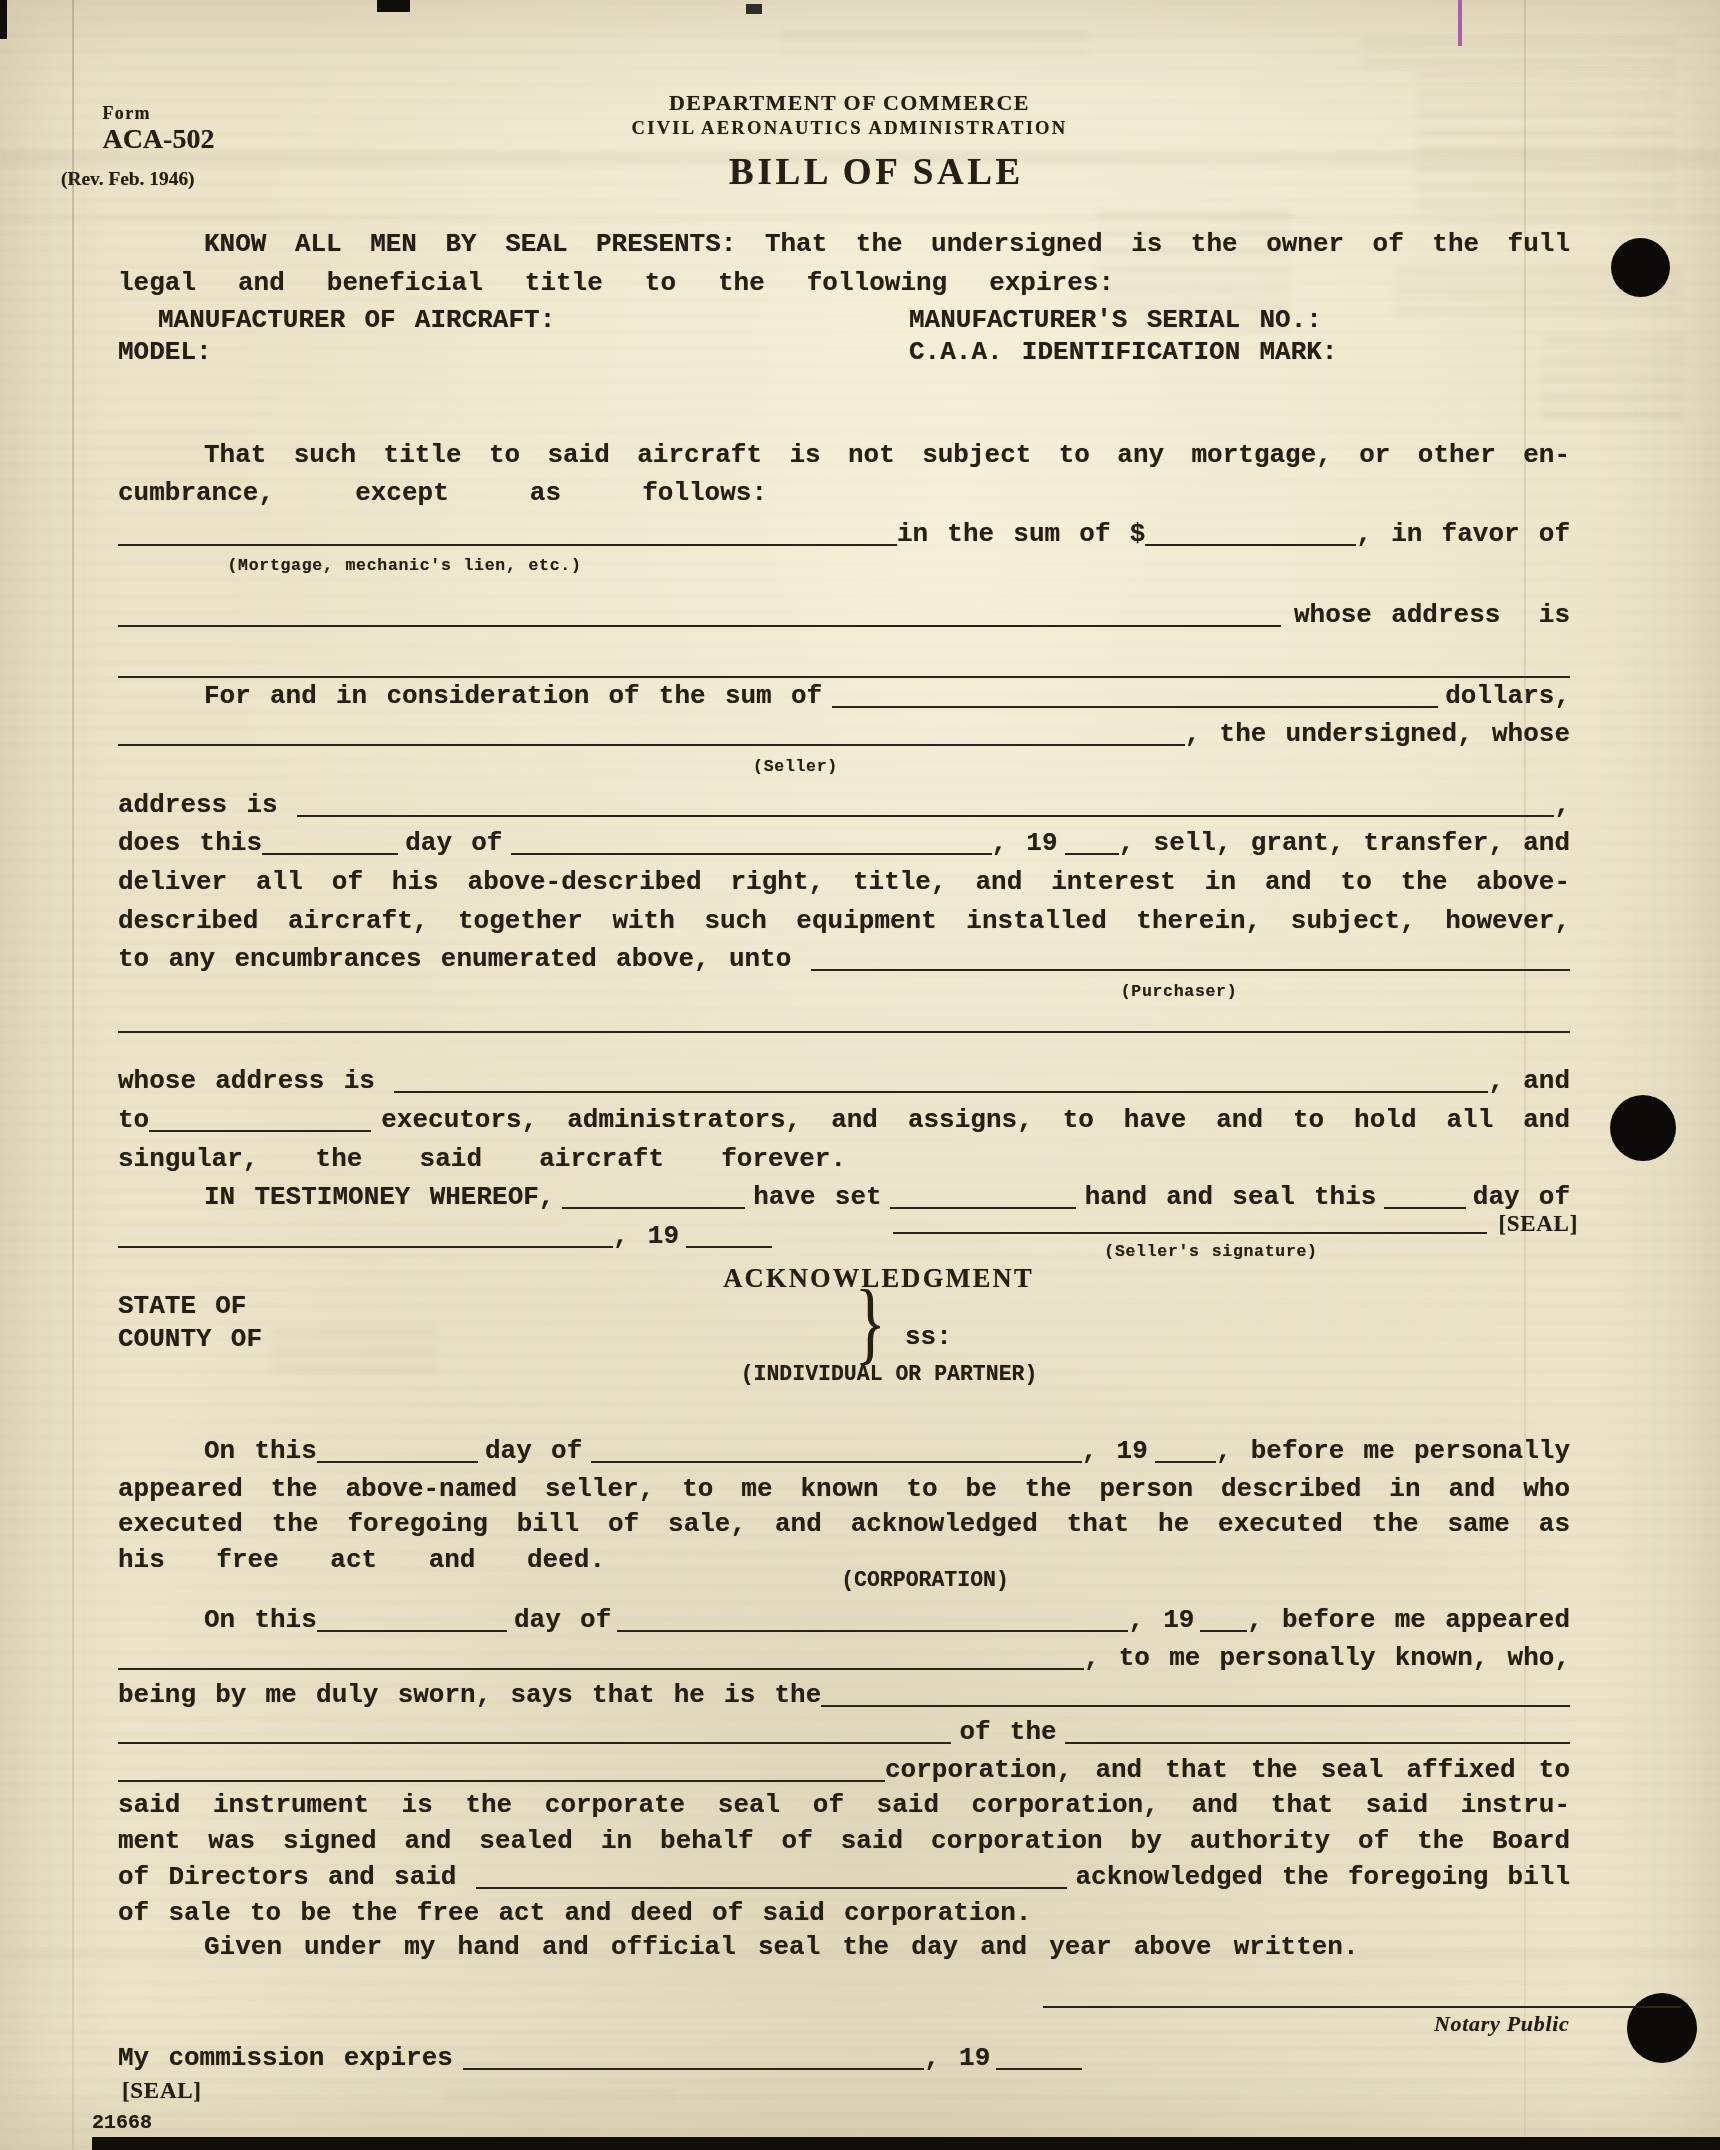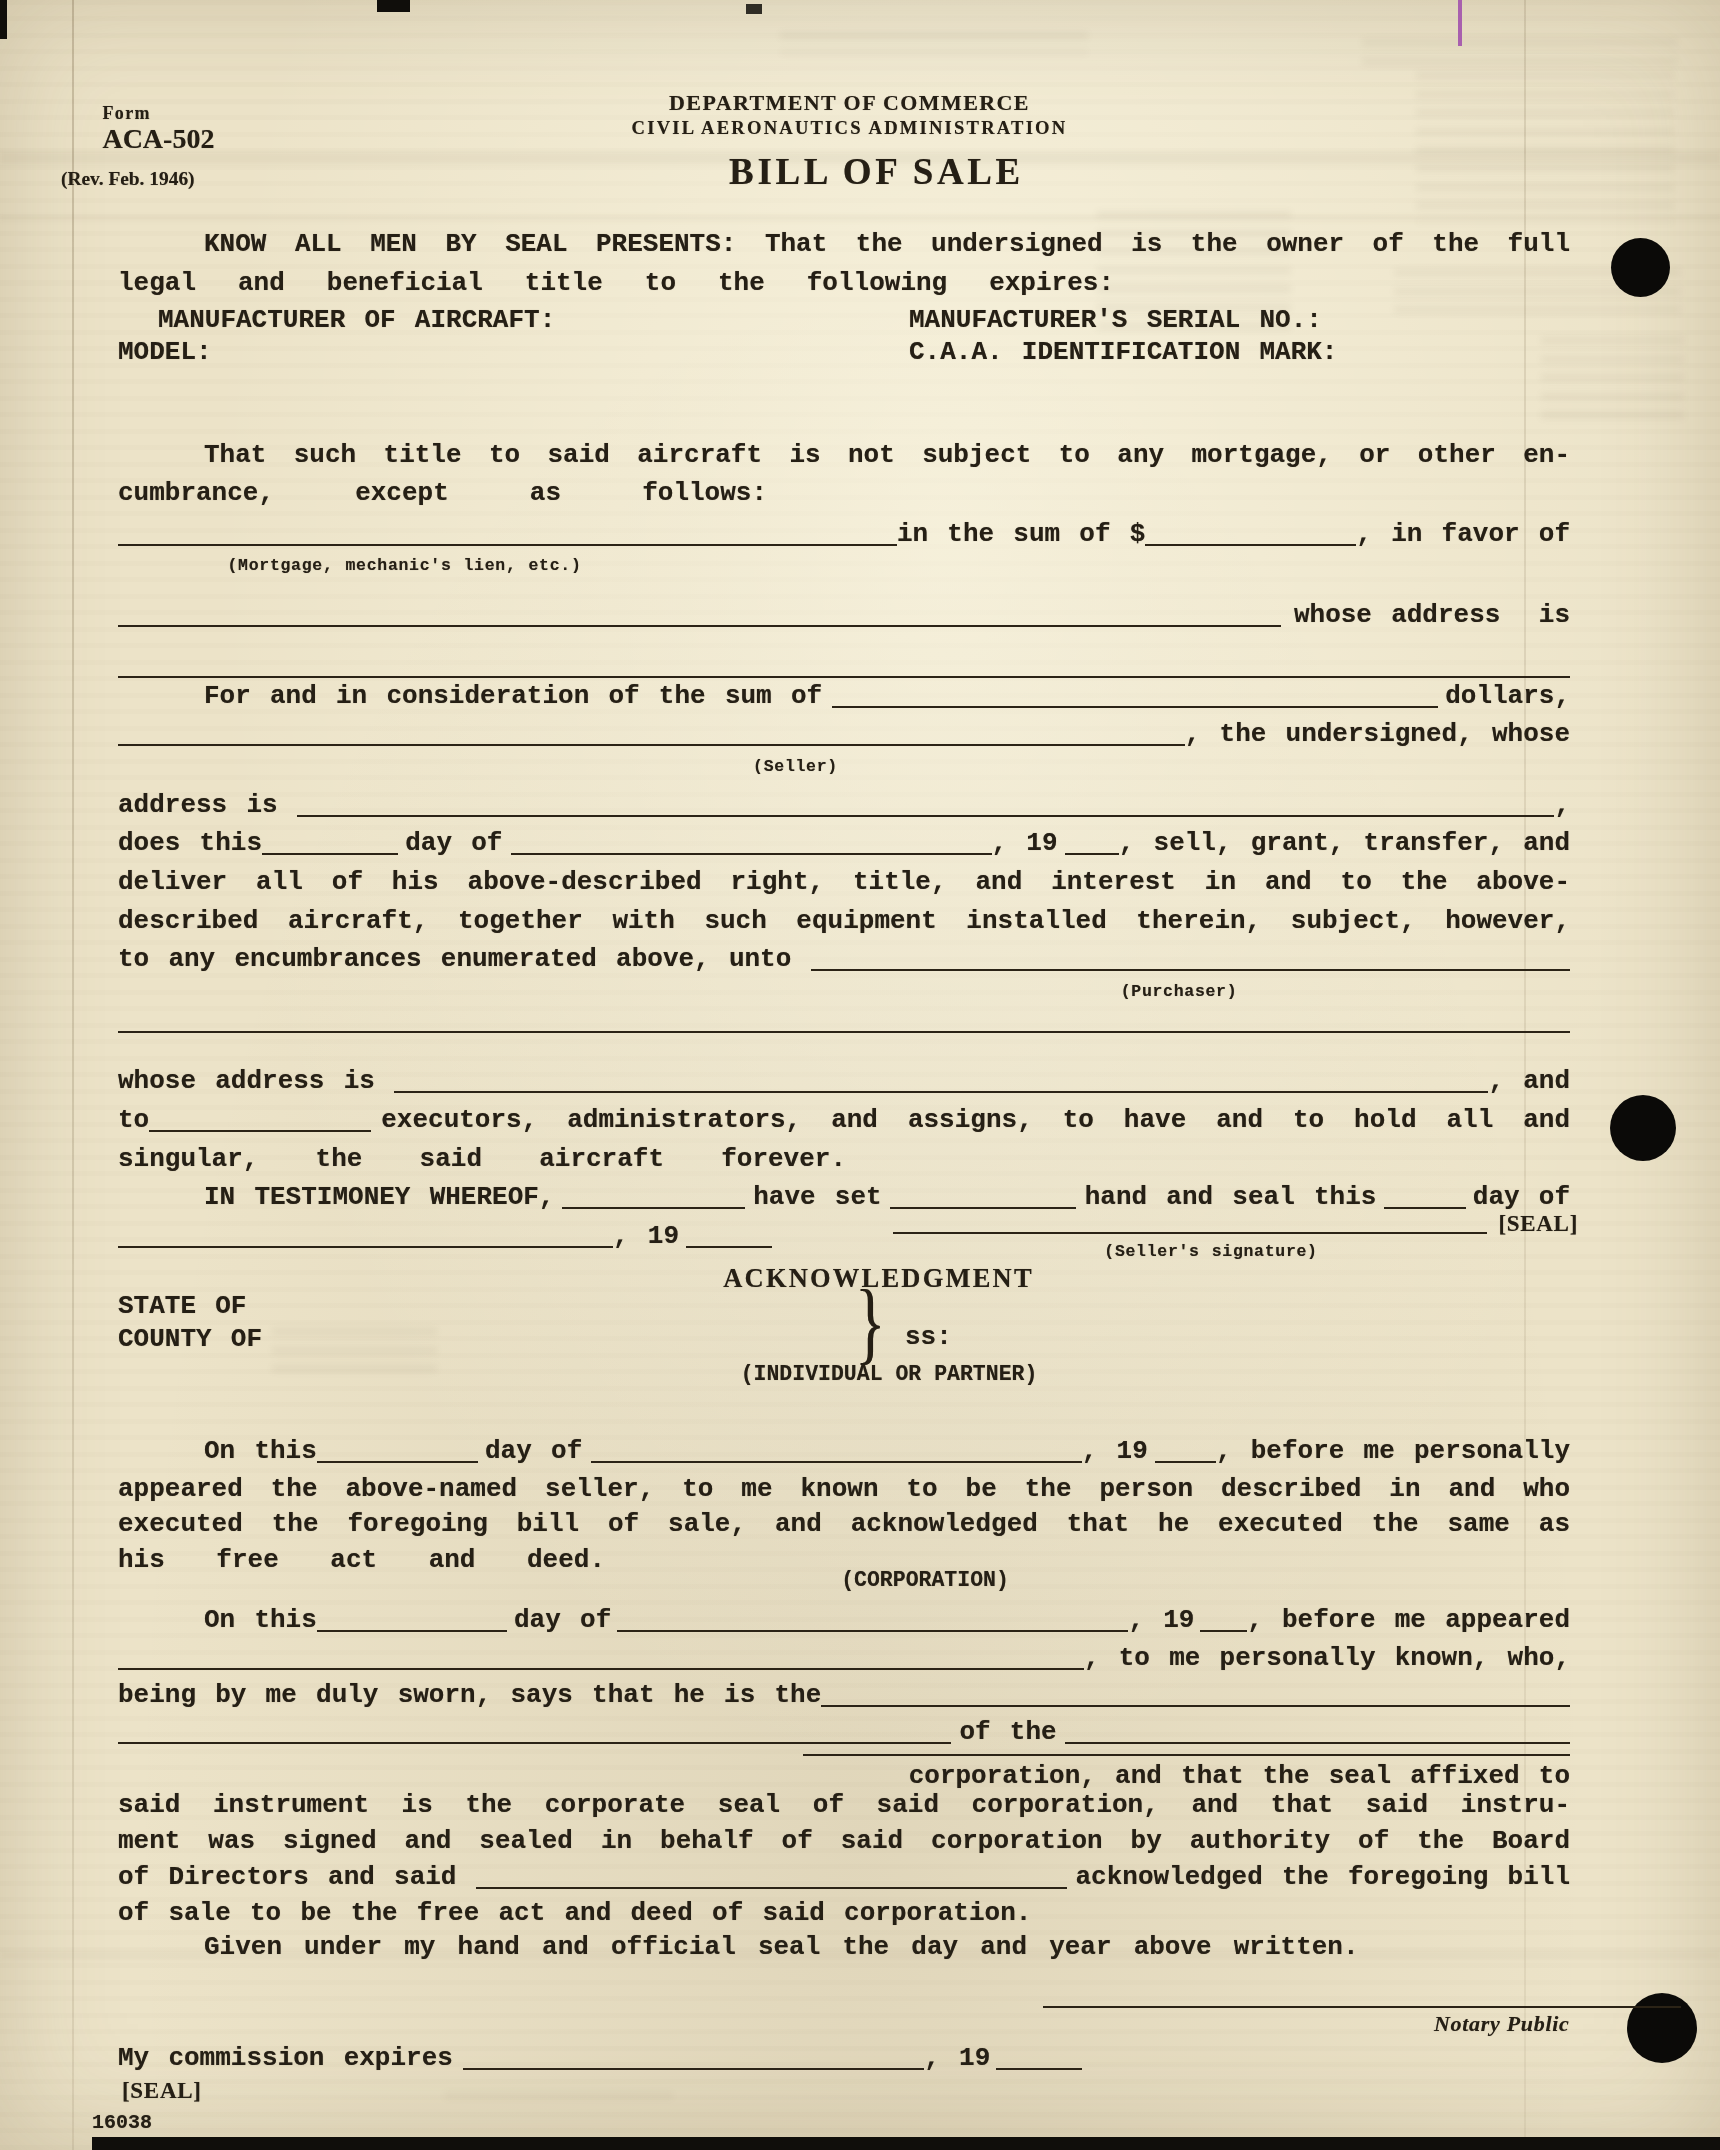--- a/index.html
+++ b/index.html
@@ -210,21 +210,21 @@
   </div>
   <div class="row mono" style="left:118px;top:1679px;width:1452px;height:32px;">
     <span class="t">being by me duly sworn, says that he is the</span>
     <span class="b grow"></span>
   </div>
   <div class="row mono" style="left:118px;top:1716px;width:1452px;height:32px;">
     <span class="b" style="flex:1.65 1 0;"></span>
     <span class="t" style="padding:0 8.6px;">of the</span>
     <span class="b" style="flex:1 1 0;"></span>
   </div>
-  <div class="row mono" style="left:118px;top:1754px;width:1452px;height:32px;flex-direction:column;">
+  <div class="row mono" style="left:118px;top:1754px;width:1452px;height:32px;">
     <span class="b" style="width:767px;"></span>
     <span class="t jl" style="flex:1 1 auto;white-space:normal;">corporation, and that the seal affixed to</span>
   </div>
   <div class="abs mono jl" style="left:118px;top:1789px;width:1452px;">said instrument is the corporate seal of said corporation, and that said instru-</div>
   <div class="abs mono jl" style="left:118px;top:1825px;width:1452px;">ment was signed and sealed in behalf of said corporation by authority of the Board</div>
   <div class="row mono" style="left:118px;top:1861px;width:1452px;height:32px;">
     <span class="t">of Directors and said </span>
     <span class="b grow"></span>
     <span class="t" style="padding-left:8.6px;">acknowledged the foregoing bill</span>
   </div>
@@ -235,16 +235,16 @@
   <div class="abs" style="left:1434px;top:2010px;font:italic 700 22px/27px 'Liberation Serif','DejaVu Serif',serif;letter-spacing:0.7px;">Notary Public</div>
 
   <div class="row mono" style="left:118px;top:2042px;width:964px;height:32px;">
     <span class="t">My commission expires</span>
     <span class="b grow" style="margin-left:10px;"></span>
     <span class="t">, 19</span>
     <span class="b" style="width:86px;margin-left:5.7px;"></span>
   </div>
   <div class="abs sealtag" style="left:122px;top:2076px;">[SEAL]</div>
 
-  <div class="abs" style="left:92px;top:2111px;font:700 20px/24.4px 'Liberation Mono','DejaVu Sans Mono',monospace;">16038</div>
+  <div class="abs" style="left:92px;top:2111px;font:700 20px/24.4px 'Liberation Mono','DejaVu Sans Mono',monospace;">21668</div>
 
 </div>
 
 
 </body></html>

